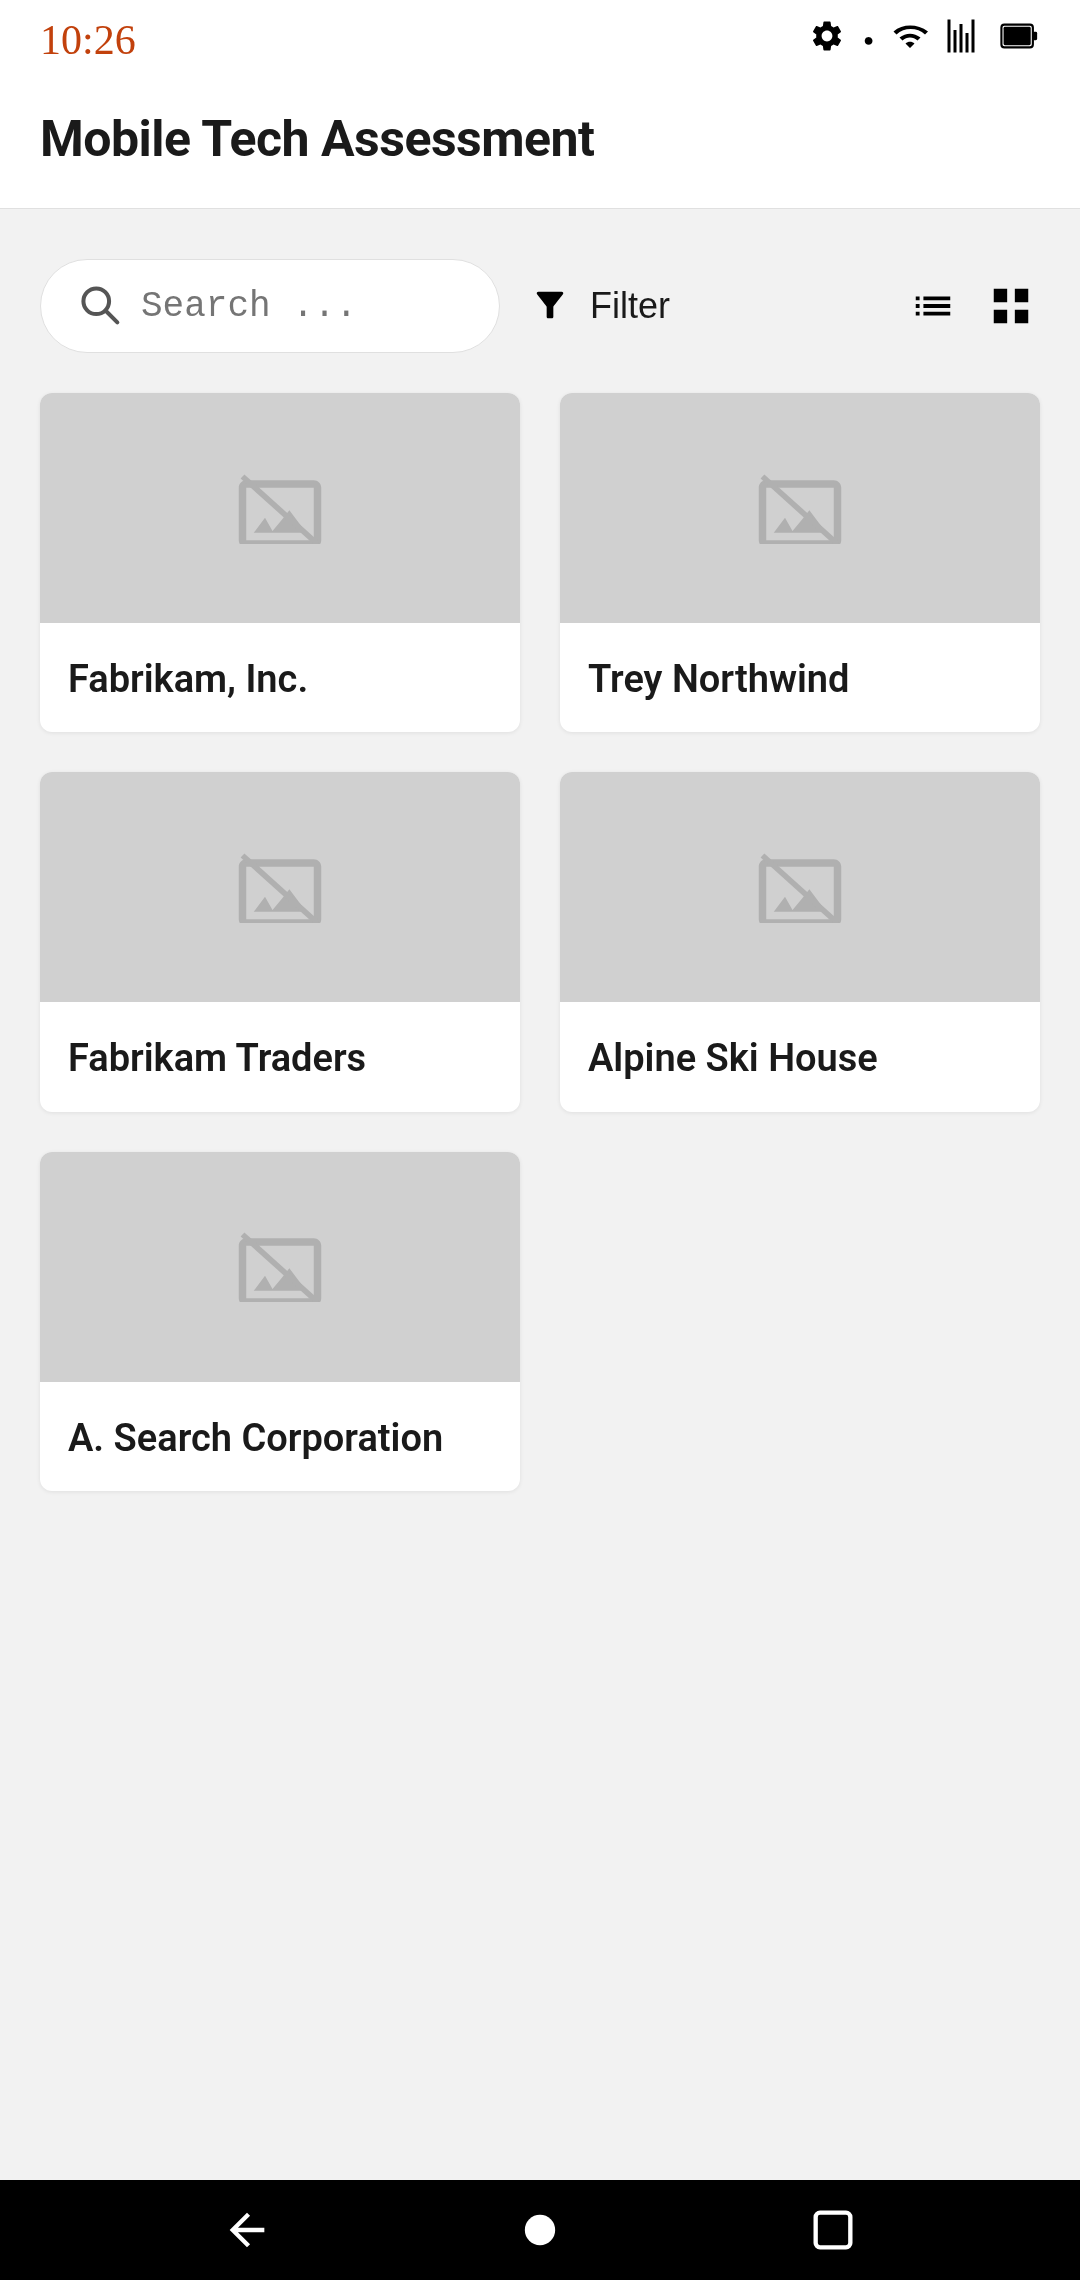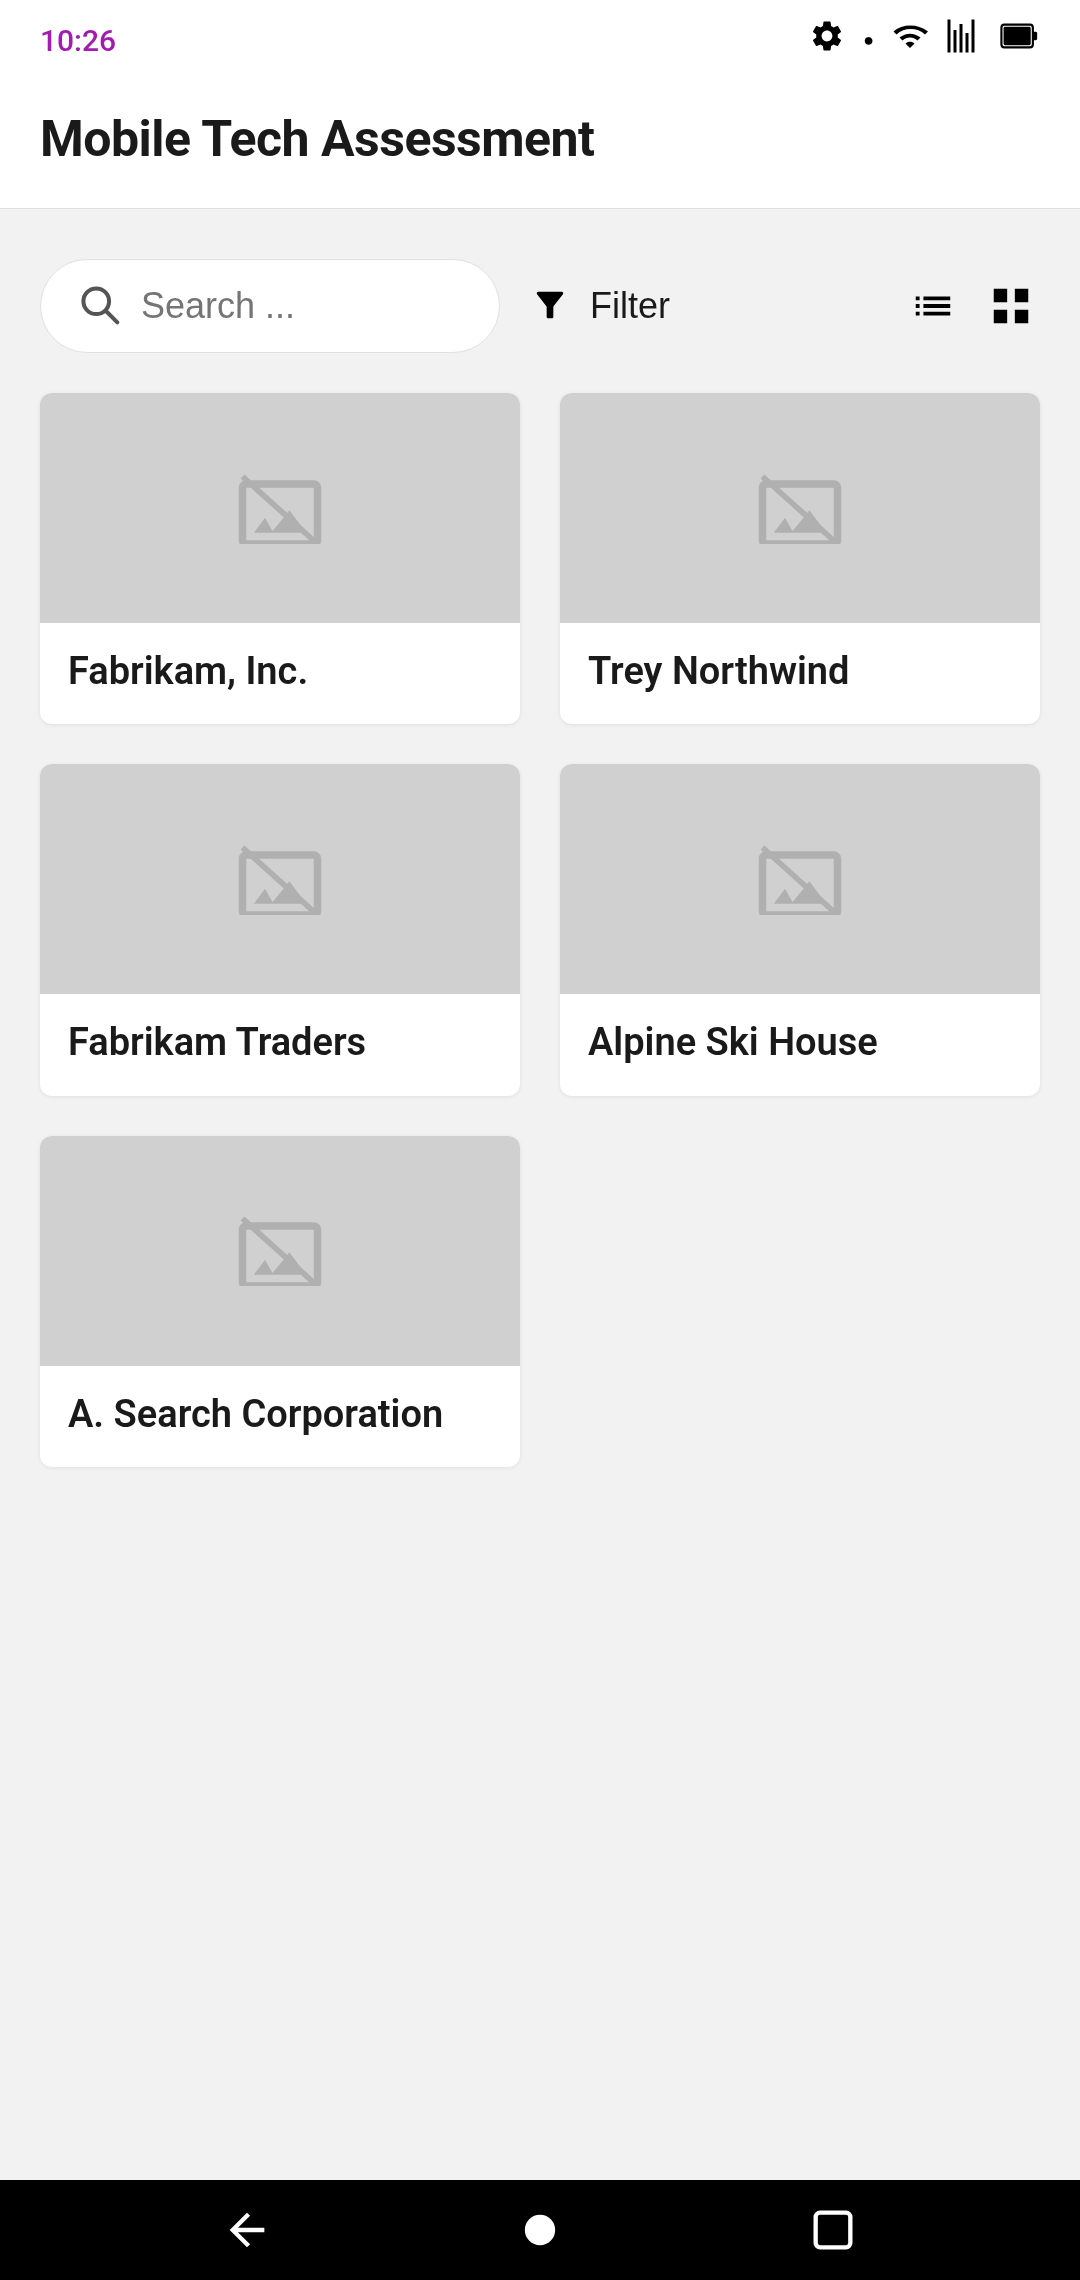--- a/index.html
+++ b/index.html
@@ -24,23 +24,24 @@
       width: 100%;
       height: 80px;
       background: #fff;
       display: flex;
       align-items: center;
       justify-content: space-between;
       padding: 0 40px;
     }
 
     .status-bar-time {
-      font-size: 30px;
+      font-size: 42px;
       font-weight: 500;
-      color: #a21caf;
+      color: #c2410c;
+      font-family: Liberation Serif, serif;
     }
 
     .status-bar-icons {
       display: flex;
       align-items: center;
       gap: 18px;
     }
 
     .status-icon {
       color: #000;
@@ -96,20 +97,21 @@
       flex-shrink: 0;
     }
 
     .search-input {
       border: none;
       outline: none;
       font-size: 36px;
       color: #4c1d95;
       background: transparent;
       width: 100%;
+      font-family: Liberation Mono, monospace;
     }
 
     .filter-button {
       display: flex;
       align-items: center;
       gap: 20px;
       background: transparent;
       border: none;
       cursor: pointer;
       padding: 10px 0;
@@ -171,21 +173,21 @@
       align-items: center;
       justify-content: center;
       position: relative;
       overflow: hidden;
     }
 
     .card-label {
       font-size: 38px;
       font-weight: 600;
       color: #1a1a1a;
-      padding: 24px 28px 28px 28px;
+      padding: 32px 28px 28px 28px;
       line-height: 1.3;
     }
 
     
     .bottom-nav {
       width: 100%;
       height: 100px;
       background: #000;
       display: flex;
       align-items: center;

